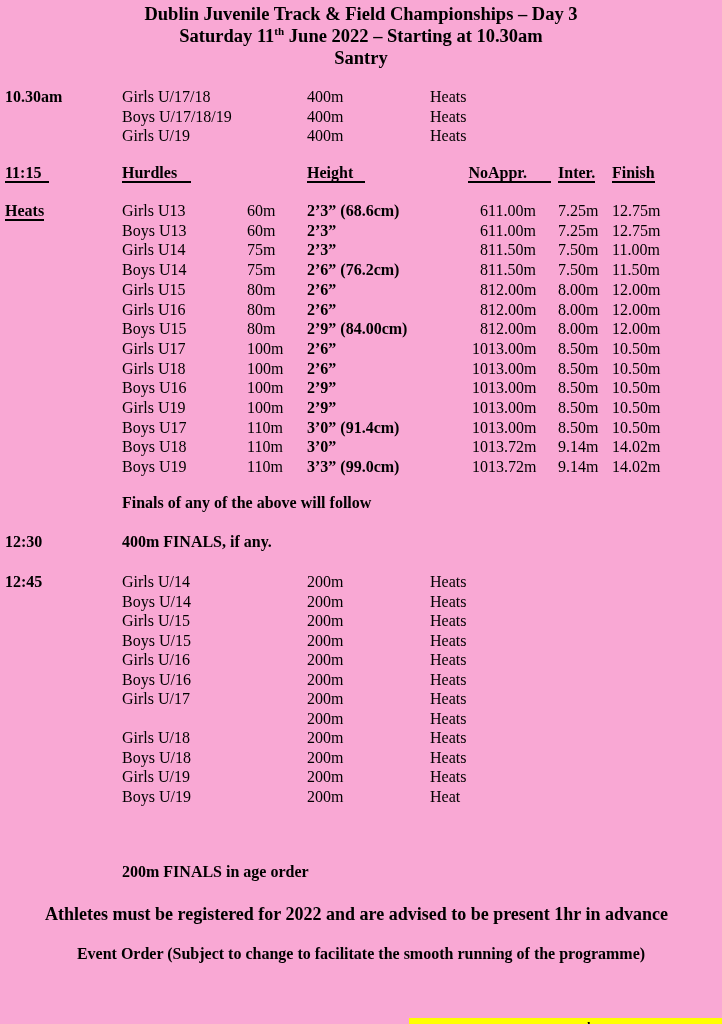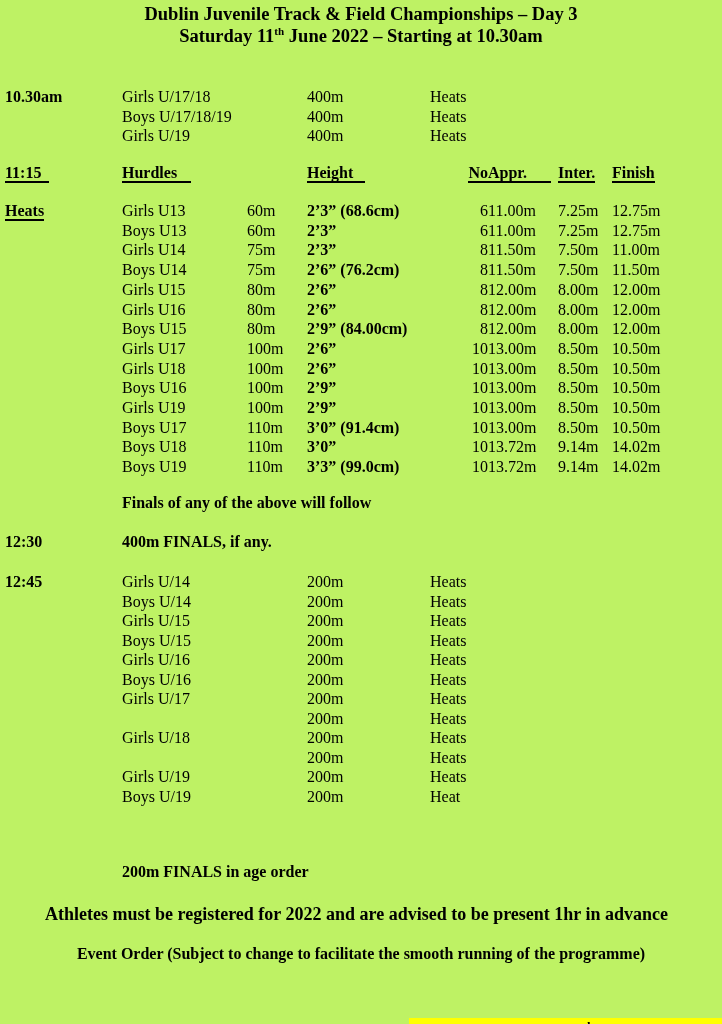--- a/index.html
+++ b/index.html
@@ -1,20 +1,20 @@
 <!DOCTYPE html>
 <html><head>
 <meta charset="utf-8">
 <style>
   html,body{margin:0;padding:0;background:#fff;}
   .page{
     position:relative;
     width:722px;
     height:1024px;
-    background:#bef264;
+    background:#f9a8d4;
     color:#000;
     font-family:"Liberation Serif","DejaVu Serif",serif;
     font-size:16px;
     overflow:hidden;
   }
   .abs{position:absolute;left:0;right:0;}
   .title{top:3px;text-align:center;font-weight:bold;font-size:18.5px;line-height:22px;}
   sup{font-size:0.6em;vertical-align:super;line-height:0;}
 
   .row{display:grid;grid-template-columns:117px 125px 60px 123px 58px 70px 54px 1fr;line-height:19.5px;padding-left:5px;}
@@ -47,20 +47,21 @@
   .hl{display:inline-block;font-weight:bold;font-size:21px;line-height:29px;padding:0 6px;}
 </style>
 </head>
 <body>
 
 <div class="page">
 
   <div class="abs title">
     <div>Dublin Juvenile Track &amp; Field Championships – Day 3</div>
     <div><span>Saturday 11</span><sup>th</sup><span> June 2022 – Starting at 10.30am</span></div>
+    <div>Santry</div>
   </div>
 
   <div class="abs" style="top:87px">
     <span class="tlabel">10.30am</span>
 
       <div class="row">
         <span class="ce">Girls U/17/18</span>
         <span class="cd">400m</span>
         <span class="cs">Heats</span>
       </div>
@@ -293,20 +294,21 @@
         <span class="cs">Heats</span>
       </div>
 
       <div class="row">
         <span class="ce">Girls U/18</span>
         <span class="cd">200m</span>
         <span class="cs">Heats</span>
       </div>
 
       <div class="row">
+        <span class="ce">Boys U/18</span>
         <span class="cd">200m</span>
         <span class="cs">Heats</span>
       </div>
 
       <div class="row">
         <span class="ce">Girls U/19</span>
         <span class="cd">200m</span>
         <span class="cs">Heats</span>
       </div>
 

